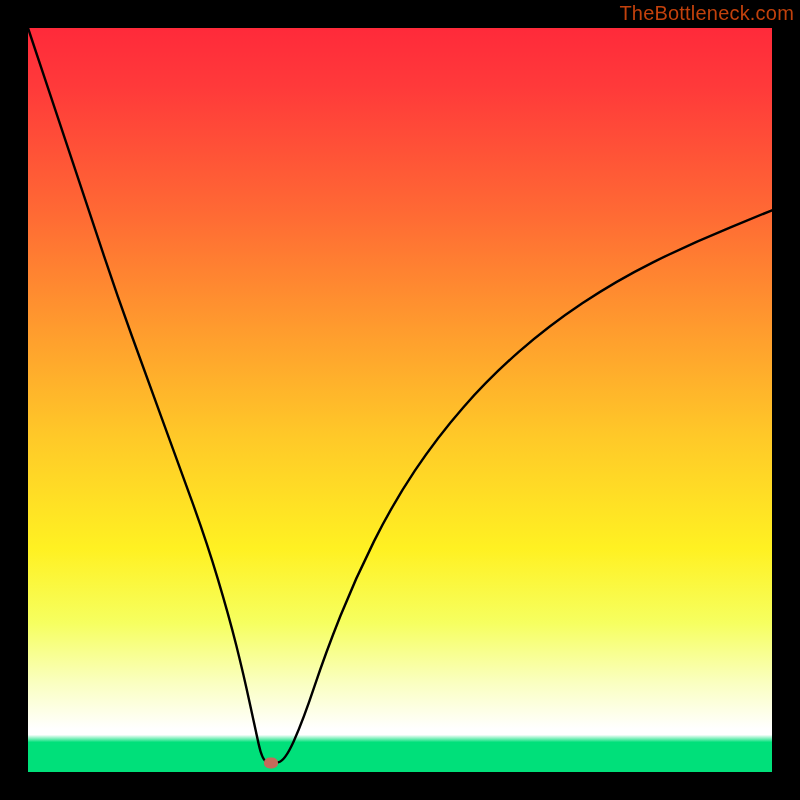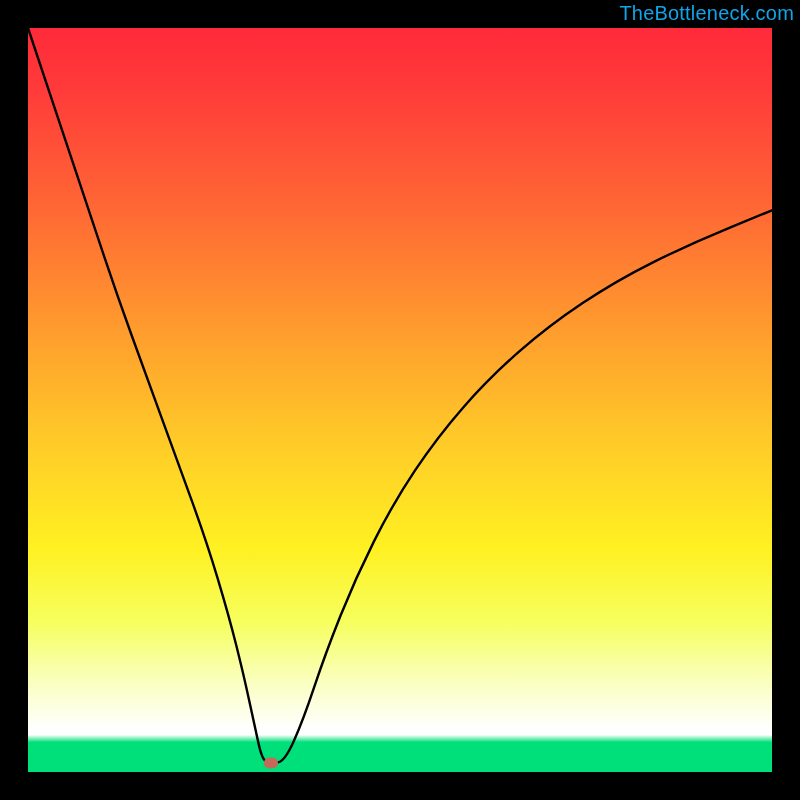--- a/index.html
+++ b/index.html
@@ -35,21 +35,21 @@
       #ffffff 94.2%,
       #ffffff 95%,
       #00e07a 96%,
       #00e07a 100%
     );
   }
   .watermark {
     position: absolute;
     top: 2px;
     right: 6px;
-    color: #0ea5e9;
+    color: #c2410c;
     font-size: 20px;
     letter-spacing: 0.2px;
     user-select: none;
     pointer-events: none;
   }
   svg.curve {
     position: absolute;
     left: 0;
     top: 0;
     width: 744px;

